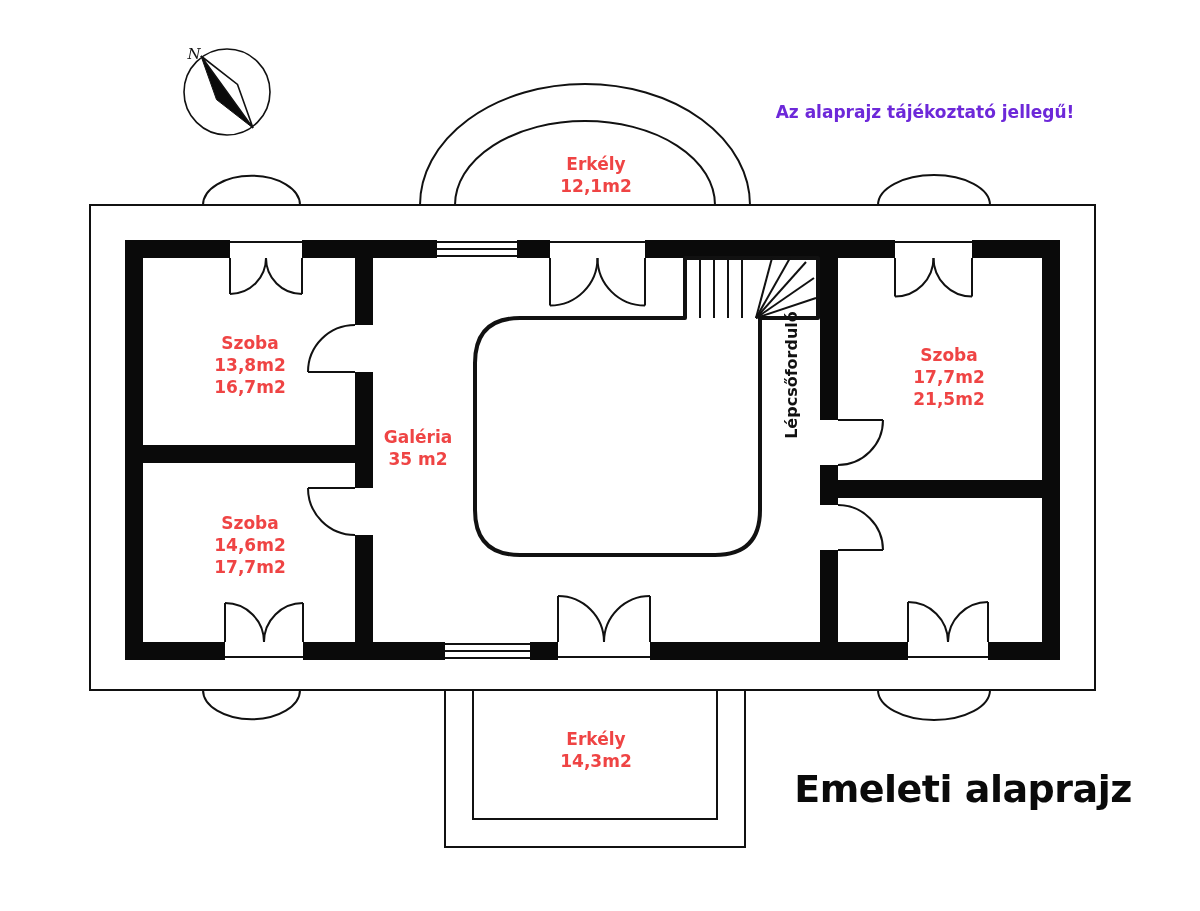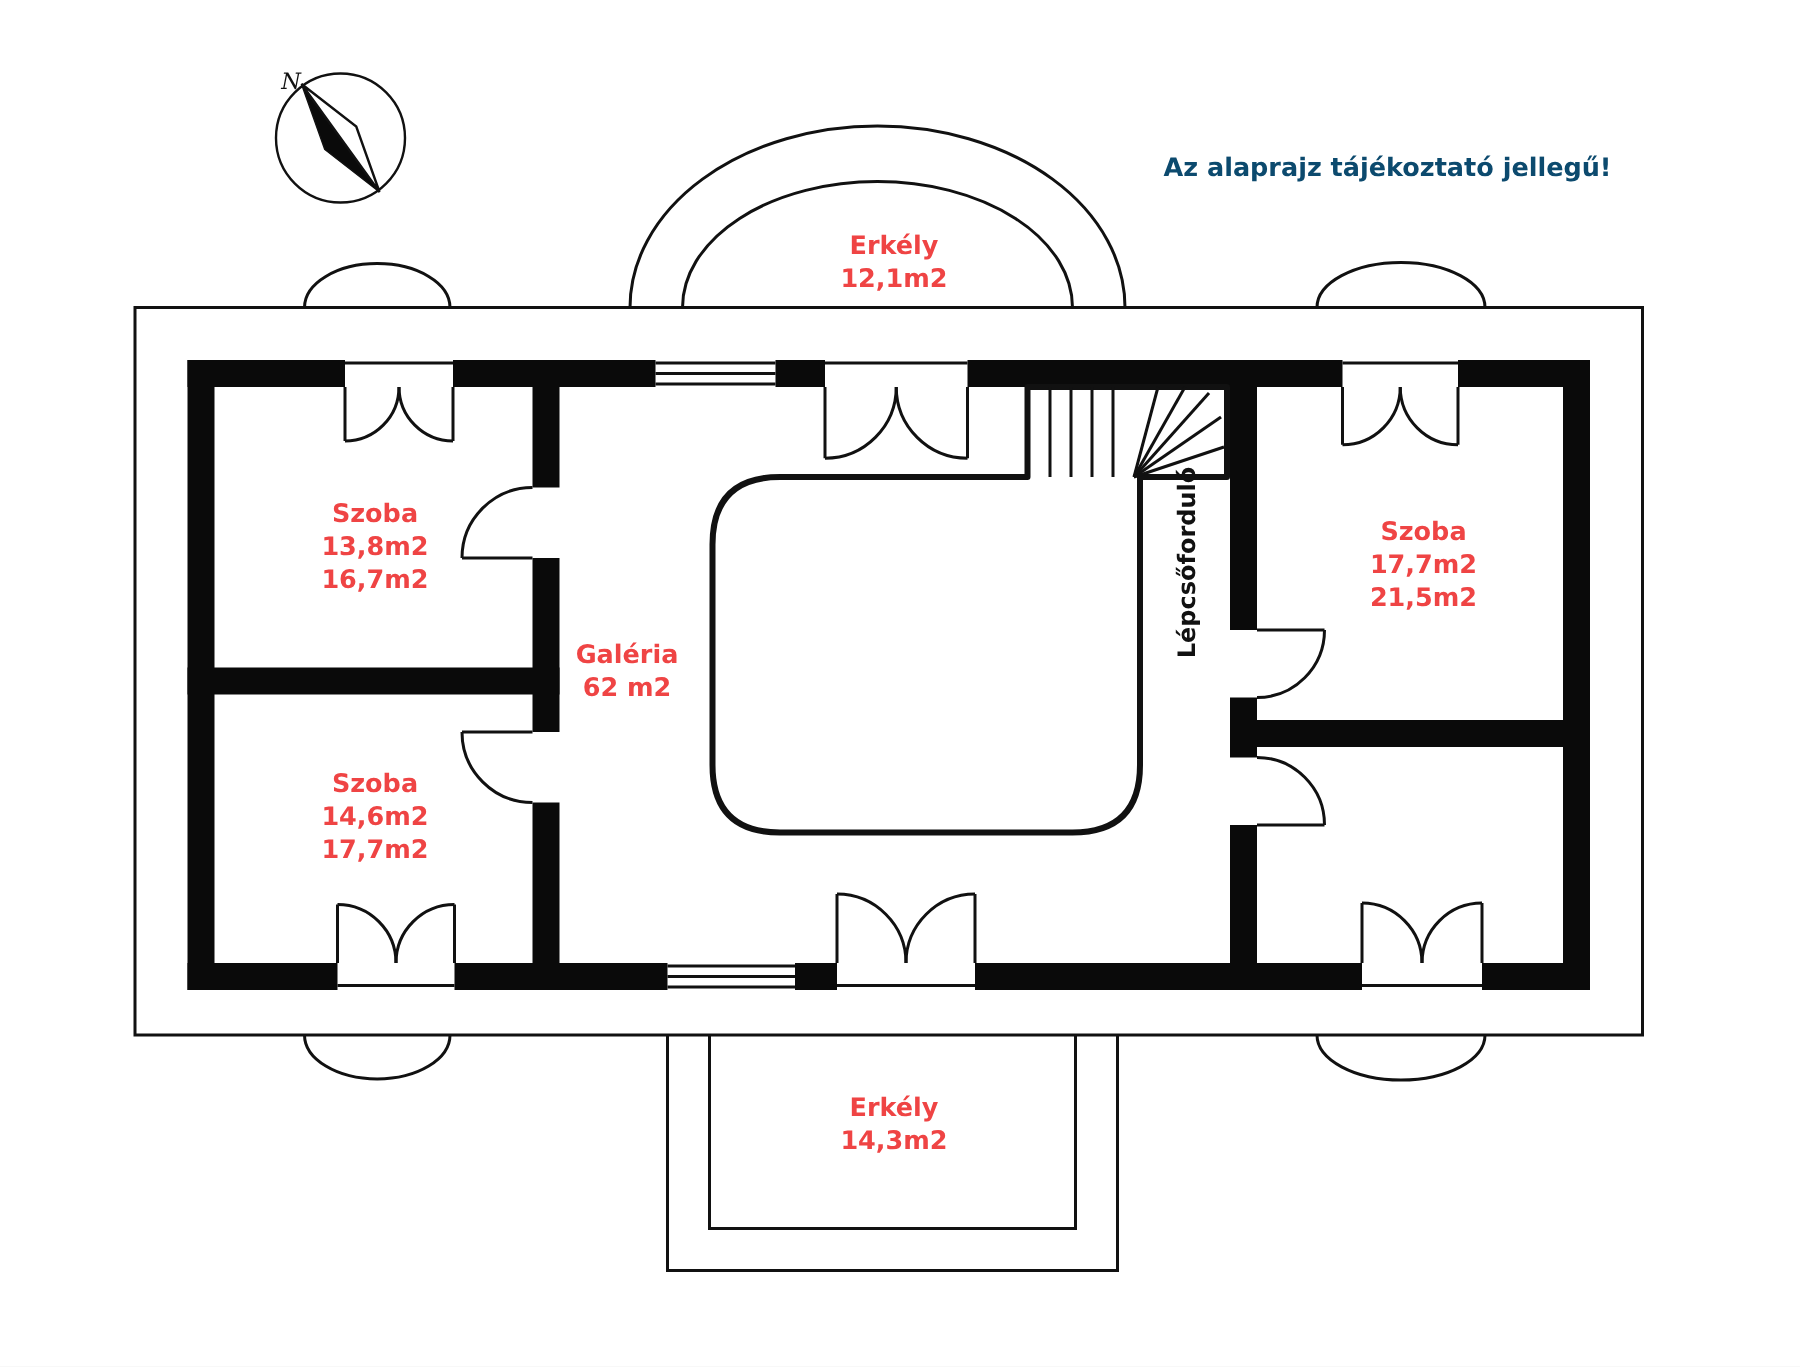--- a/index.html
+++ b/index.html
@@ -1,21 +1,21 @@
 <!DOCTYPE html>
 <html><head>
 <meta charset="utf-8">
 <style>
   html,body{margin:0;padding:0;background:#ffffff;}
   .canvas{position:relative;width:1200px;height:911px;background:#ffffff;outline:1px solid #e3e3e3;overflow:hidden;
           font-family:"DejaVu Sans","Liberation Sans",sans-serif;color:#111;}
   .plan-svg{position:absolute;left:0;top:0;}
   .lbl{position:absolute;transform:translate(-50%,-50%);text-align:center;white-space:nowrap;
        font-size:17px;font-weight:700;line-height:22px;color:#ef4444;}
-  .disclaimer{position:absolute;transform:translate(-50%,-50%);font-size:17px;font-weight:600;white-space:nowrap;color:#0c4a6e;}
+  .disclaimer{position:absolute;transform:translate(-50%,-50%);font-size:17px;font-weight:600;white-space:nowrap;color:#6d28d9;}
   .vertical{position:absolute;transform:translate(-50%,-50%) rotate(-90deg);font-size:16px;font-weight:700;white-space:nowrap;color:#111;}
   .plan-title{position:absolute;transform:translate(-50%,-50%);font-size:38px;font-weight:700;letter-spacing:-0.5px;white-space:nowrap;color:#0a0a0a;}
   .north{position:absolute;transform:translate(-50%,-50%);font-family:"DejaVu Serif","Liberation Serif",serif;
          font-style:italic;font-size:15px;color:#111;}
 </style>
 </head>
 <body>
 
 <div class="canvas">
 
@@ -192,31 +192,32 @@
   </div>
 
   <div class="lbl" style="left:250px;top:545px;">
     <div>Szoba</div>
     <div>14,6m2</div>
     <div>17,7m2</div>
   </div>
 
   <div class="lbl" style="left:418px;top:448px;">
     <div>Galéria</div>
-    <div>62 m2</div>
+    <div>35 m2</div>
   </div>
 
   <div class="vertical" style="left:791px;top:375px;">Lépcsőforduló</div>
 
   <div class="lbl" style="left:949px;top:377px;">
     <div>Szoba</div>
     <div>17,7m2</div>
     <div>21,5m2</div>
   </div>
 
 
   <div class="lbl" style="left:596px;top:750px;">
     <div>Erkély</div>
     <div>14,3m2</div>
   </div>
 
+  <div class="plan-title" style="left:963px;top:789px;">Emeleti alaprajz</div>
 
 </div>
 
 </body></html>

